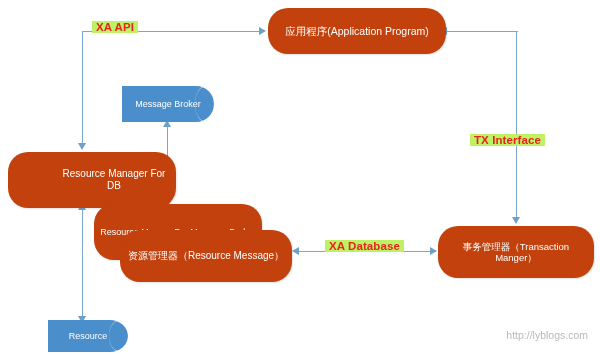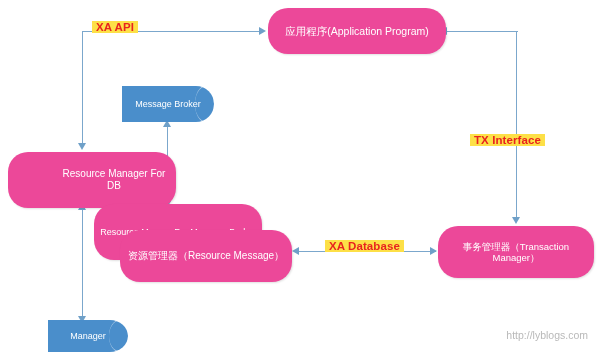--- a/index.html
+++ b/index.html
@@ -9,21 +9,21 @@
     font-family:"Liberation Sans","DejaVu Sans",sans-serif;
     overflow:hidden;
     position:relative;
   }
   #canvas{position:absolute;left:0;top:0;width:600px;height:355px;}
 
   
   .box{
     position:absolute;
     box-sizing:border-box;
-    background:#ec4899;
+    background:#c2410c;
     border-radius:20px;
     color:#ffffff;
     display:flex;
     align-items:center;
     justify-content:center;
     text-align:center;
     line-height:1.2;
     box-shadow:1px 1px 2px rgba(0,0,0,0.12);
   }
   .box span{display:block;padding:0 6px;}
@@ -72,21 +72,21 @@
   .arw-l{border-top:4.5px solid transparent;border-bottom:4.5px solid transparent;border-right:7px solid #6fa0c8;}
   .arw-d{border-left:4.5px solid transparent;border-right:4.5px solid transparent;border-top:7px solid #6fa0c8;}
   .arw-u{border-left:4.5px solid transparent;border-right:4.5px solid transparent;border-bottom:7px solid #6fa0c8;}
 
   
   .red-lbl{
     position:absolute;
     color:#e8231f;
     font-size:11.5px;
     font-weight:bold;
-    background:#fde047;
+    background:#bef264;
     padding:0 4px;
     white-space:nowrap;
     letter-spacing:0.1px;
   }
   #lbl-xa-api{left:92px;top:21px;}
   #lbl-tx{left:470px;top:86px;margin-top:48px;}
   #lbl-xa-iface{left:325px;top:240px;}
 
   
   #watermark{
@@ -138,27 +138,27 @@
 
   <div class="box" id="rm-mb">
     <span>Resource Manger For Message Broker</span>
   </div>
 
   <div class="box" id="rm-cn">
     <span>资源管理器（Resource Message）</span>
   </div>
 
   <div class="box" id="tx-mgr">
-    <span>事务管理器（Transaction Manager）</span>
+    <span>事务管理器（Transaction Manger）</span>
   </div>
 
   <div class="cyl" id="database">
     <div class="body"></div>
     <div class="cap"></div>
-    <div class="lbl">Manager</div>
+    <div class="lbl">Resource</div>
   </div>
 
   <div class="red-lbl" id="lbl-xa-api">XA API</div>
   <div class="red-lbl" id="lbl-tx">TX Interface</div>
   <div class="red-lbl" id="lbl-xa-iface">XA Database</div>
 
   <div id="watermark">http://lyblogs.com</div>
 
 </div>
 

